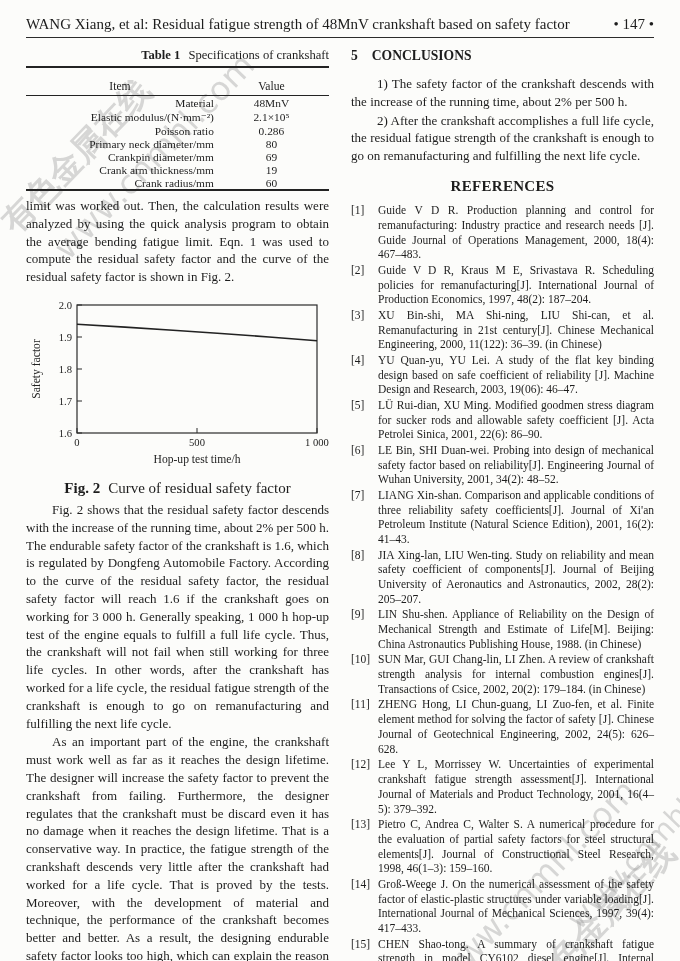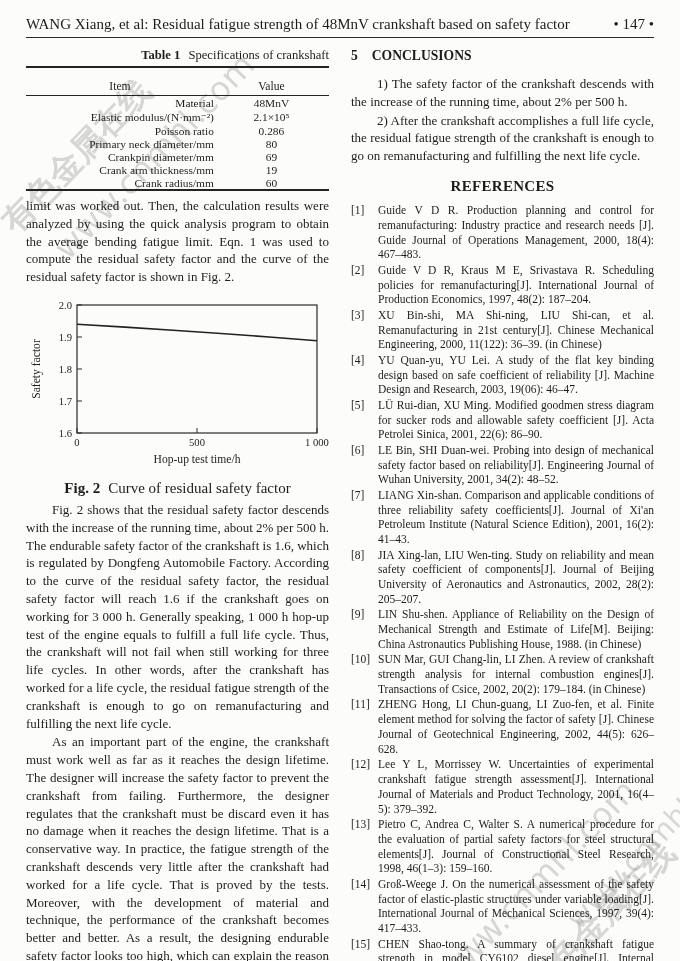--- a/index.html
+++ b/index.html
@@ -197,21 +197,21 @@
             <div class="ref">
               <span class="ref-label">[9]</span>
               <span class="ref-text">LIN Shu-shen. Appliance of Reliability on the Design of Mechanical Strength and Estimate of Life[M]. Beijing: China Astronautics Publishing House, 1988. (in Chinese)</span>
             </div>
             <div class="ref">
               <span class="ref-label">[10]</span>
               <span class="ref-text">SUN Mar, GUI Chang-lin, LI Zhen. A review of crankshaft strength analysis for internal combustion engines[J]. Transactions of Csice, 2002, 20(2): 179–184. (in Chinese)</span>
             </div>
             <div class="ref">
               <span class="ref-label">[11]</span>
-              <span class="ref-text">ZHENG Hong, LI Chun-guang, LI Zuo-fen, et al. Finite element method for solving the factor of safety [J]. Chinese Journal of Geotechnical Engineering, 2002, 44(5): 626–628.</span>
+              <span class="ref-text">ZHENG Hong, LI Chun-guang, LI Zuo-fen, et al. Finite element method for solving the factor of safety [J]. Chinese Journal of Geotechnical Engineering, 2002, 24(5): 626–628.</span>
             </div>
             <div class="ref">
               <span class="ref-label">[12]</span>
               <span class="ref-text">Lee Y L, Morrissey W. Uncertainties of experimental crankshaft fatigue strength assessment[J]. International Journal of Materials and Product Technology, 2001, 16(4–5): 379–392.</span>
             </div>
             <div class="ref">
               <span class="ref-label">[13]</span>
               <span class="ref-text">Pietro C, Andrea C, Walter S. A numerical procedure for the evaluation of partial safety factors for steel structural elements[J]. Journal of Constructional Steel Research, 1998, 46(1–3): 159–160.</span>
             </div>
             <div class="ref">

